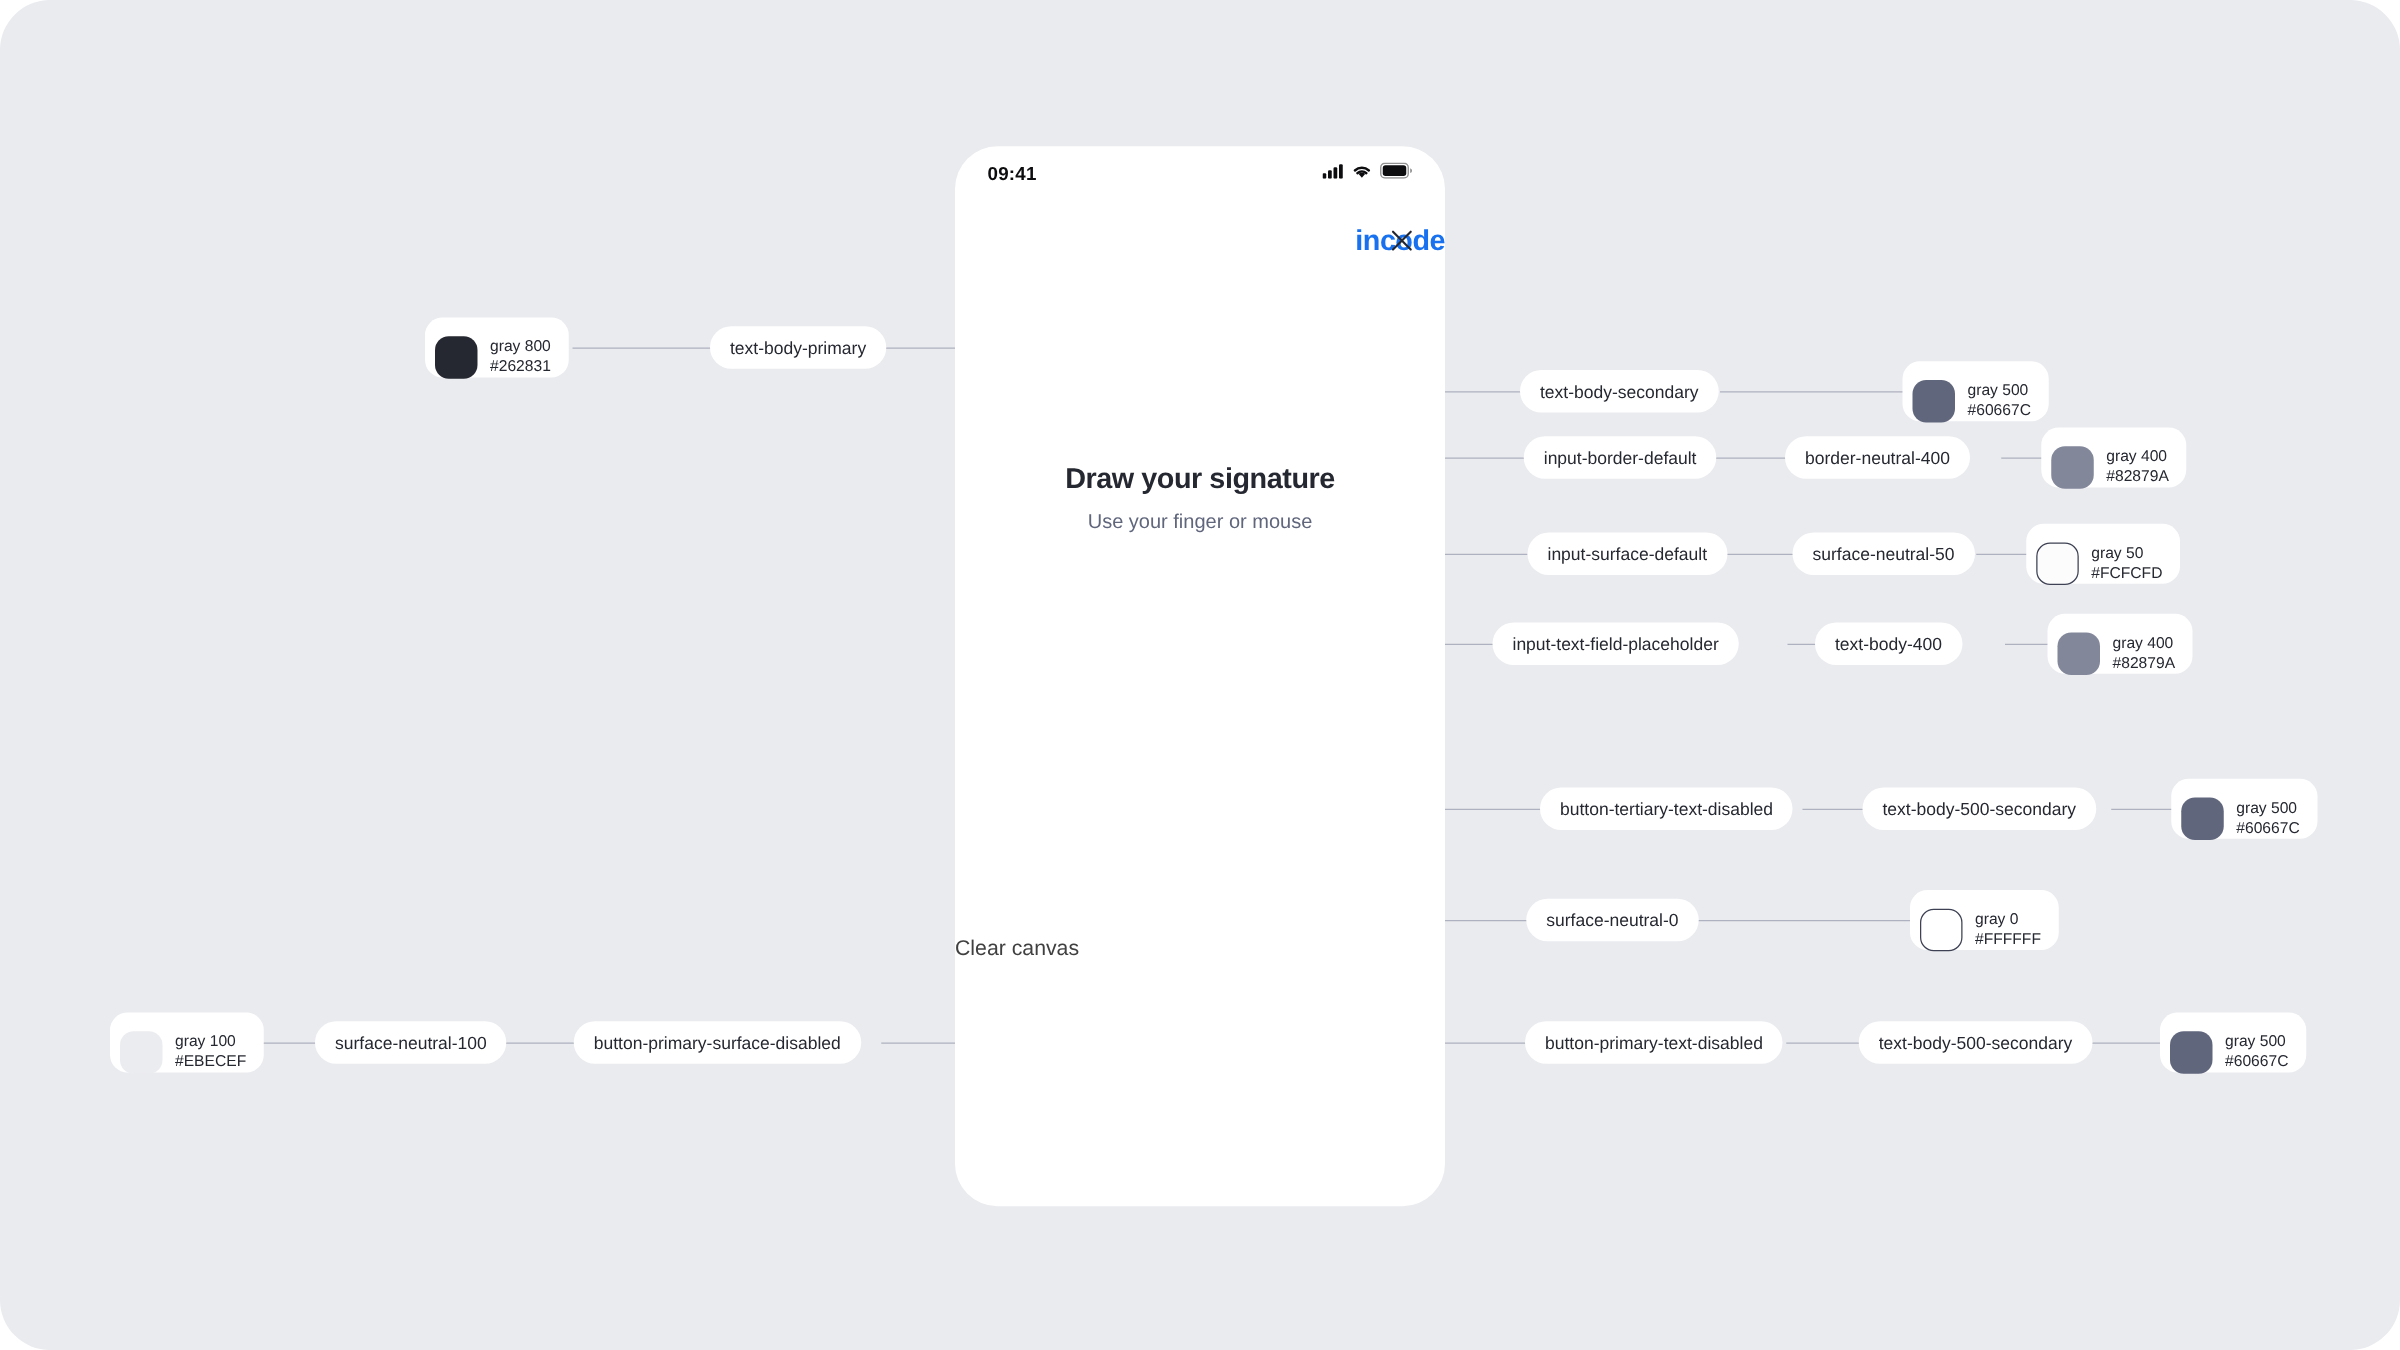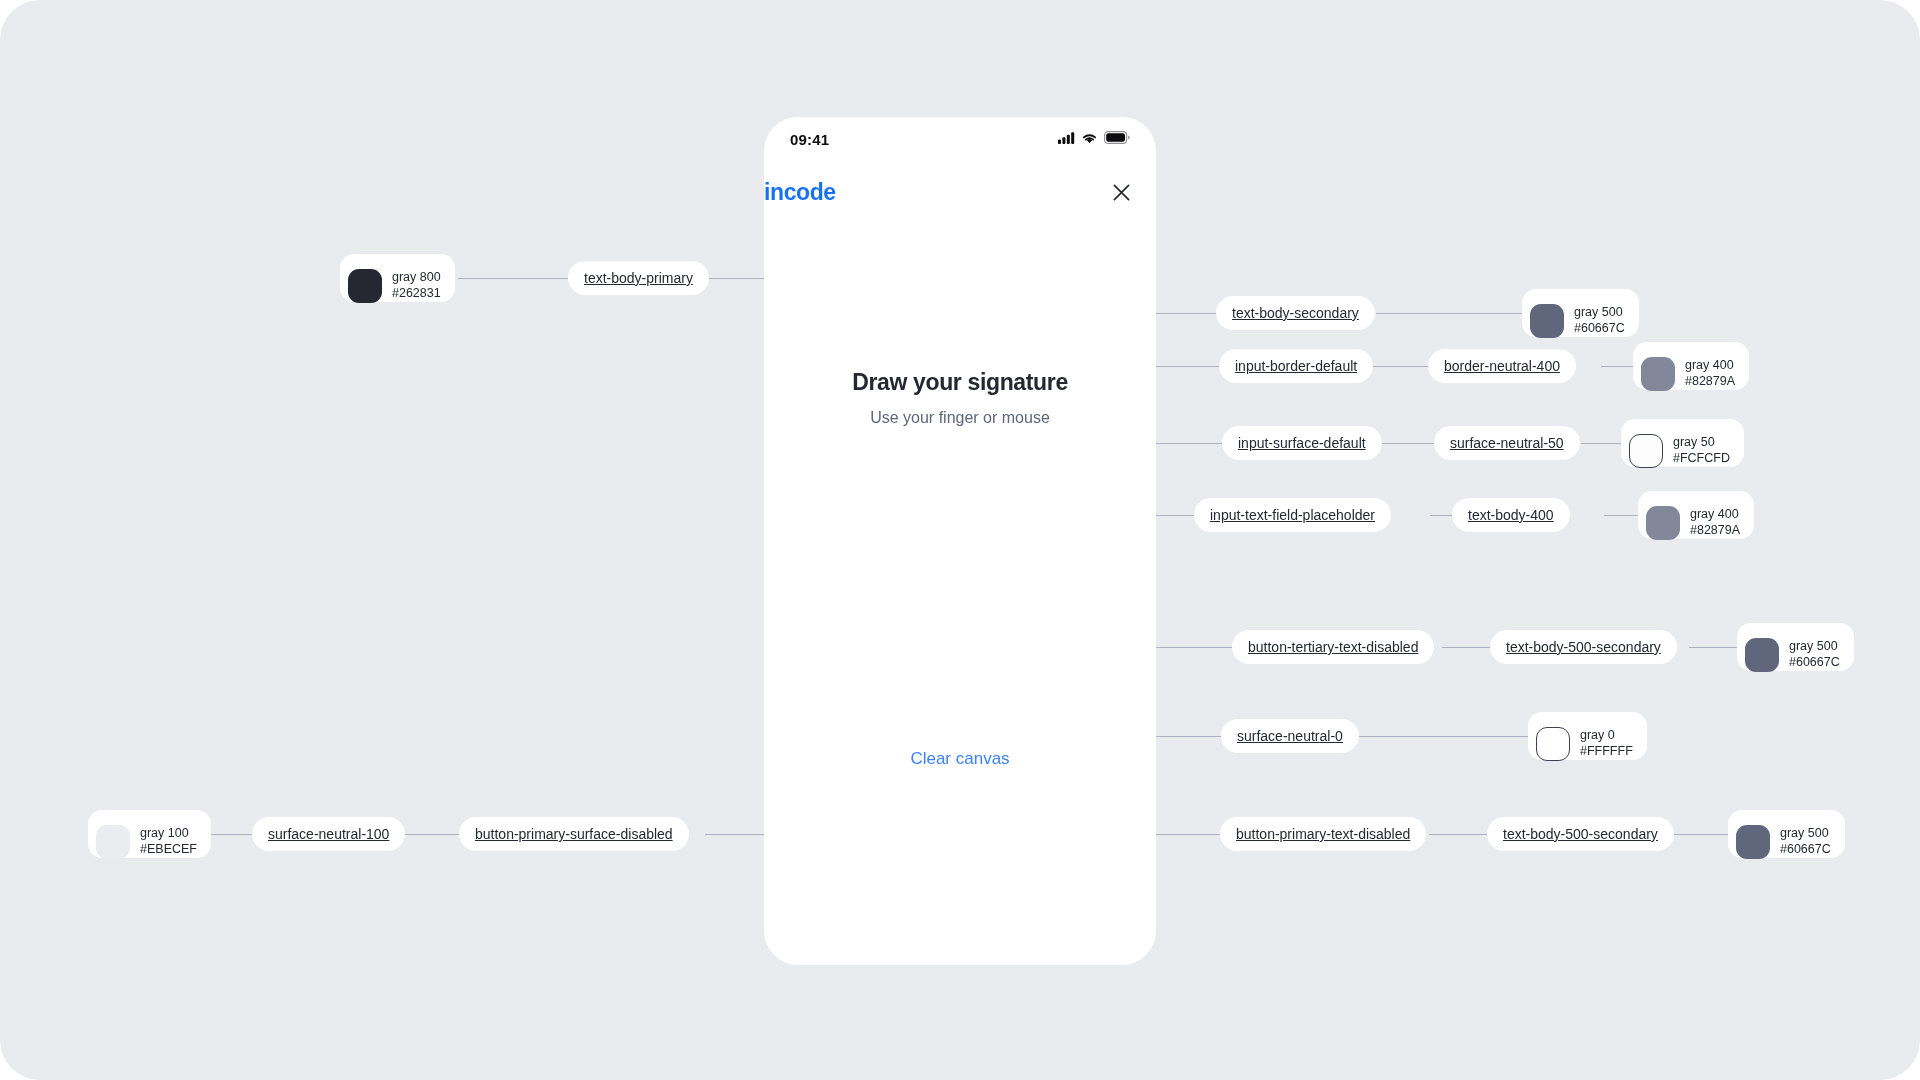--- a/index.html
+++ b/index.html
@@ -45,21 +45,21 @@
   }
   .status-time {
     font-size: 15px; font-weight: bold;
     color: #0d0d10; letter-spacing: .2px;
   }
   .status-icons { display: flex; align-items: center; gap: 6px; }
 
   .logo-row {
     position: absolute; left: 0; top: 52px;
     width: 392px; height: 46px;
-    display: flex; align-items: center; justify-content: flex-start;
+    display: flex; align-items: center; justify-content: flex-end;
   }
   .logo {
     font-size: 23px; font-weight: bold;
     color: #1872f0; letter-spacing: -.4px;
   }
   .close-btn {
     position: absolute; right: 22px; top: 50%;
     transform: translateY(-50%);
     width: 26px; height: 26px;
     display: flex; align-items: center; justify-content: center;
@@ -82,22 +82,22 @@
     width: 340px; height: 259px;
     background: #fcfcfd;
     border: 1px solid #82879a;
     border-radius: 10px;
     display: flex; align-items: center; justify-content: center;
   }
   .sign-placeholder { font-size: 17px; color: #82879a; }
 
   .clear-link {
     position: absolute; left: 0; top: 632px;
-    width: 392px; text-align: center;
-    font-size: 17px; color: #3b82f6;
+    width: 392px; 
+    font-size: 17px; color: #404040;
   }
 
   .done-btn {
     position: absolute; left: 26px; top: 806px;
     width: 340px; height: 52px;
     background: #ebecef;
     border-radius: 12px;
     display: flex; align-items: center; justify-content: center;
     font-size: 17px; color: #60667c;
   }
@@ -107,21 +107,20 @@
     position: absolute;
     background: #ffffff;
     border-radius: 22px;
     height: 34px;
     display: flex; align-items: center; justify-content: center;
     padding: 0 16px;
     font-size: 14px;
     color: #262831;
     white-space: nowrap;
     z-index: 4;
-    text-decoration: underline;
   }
 
   .swatch-chip {
     position: absolute;
     background: #ffffff;
     border-radius: 14px;
     height: 48px;
     display: flex; align-items: center;
     padding: 15px 14px 0 8px;
     gap: 10px;

